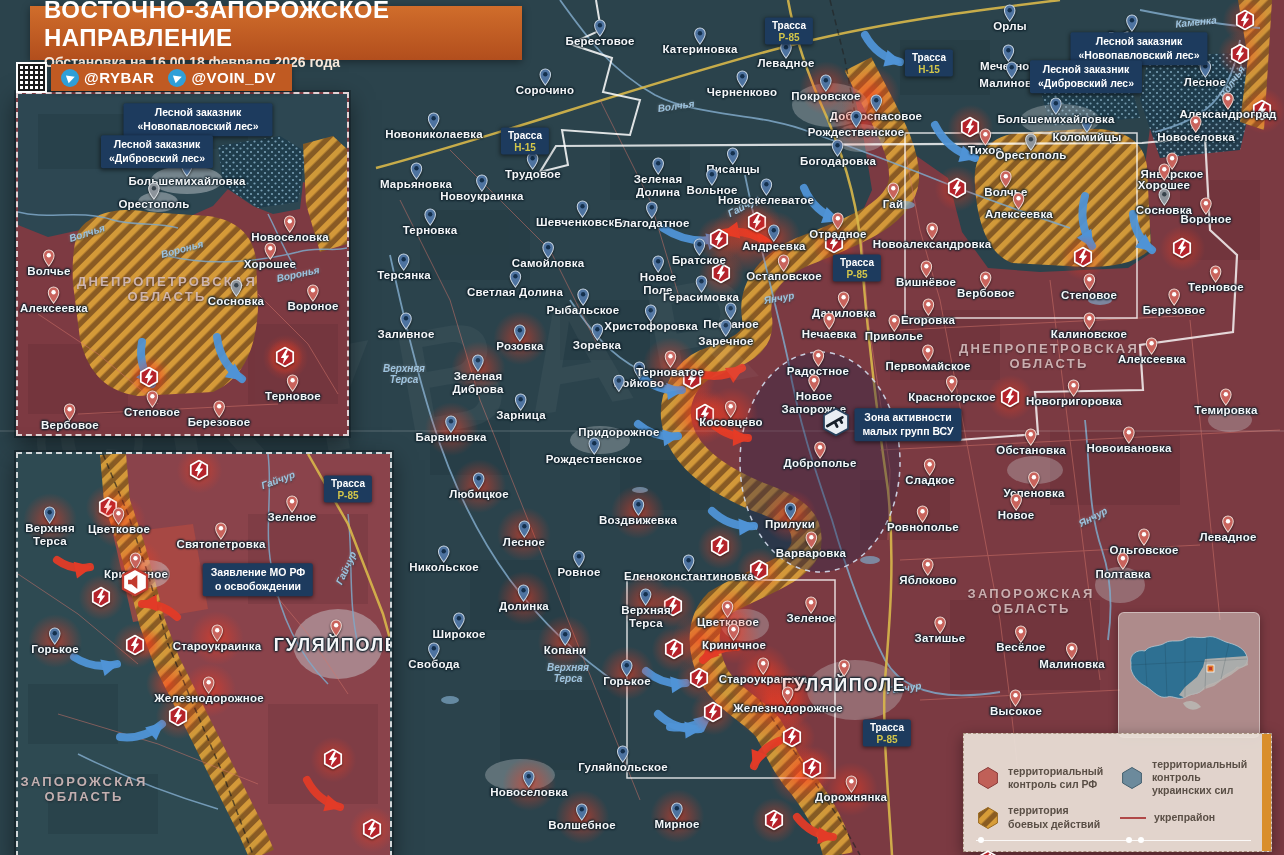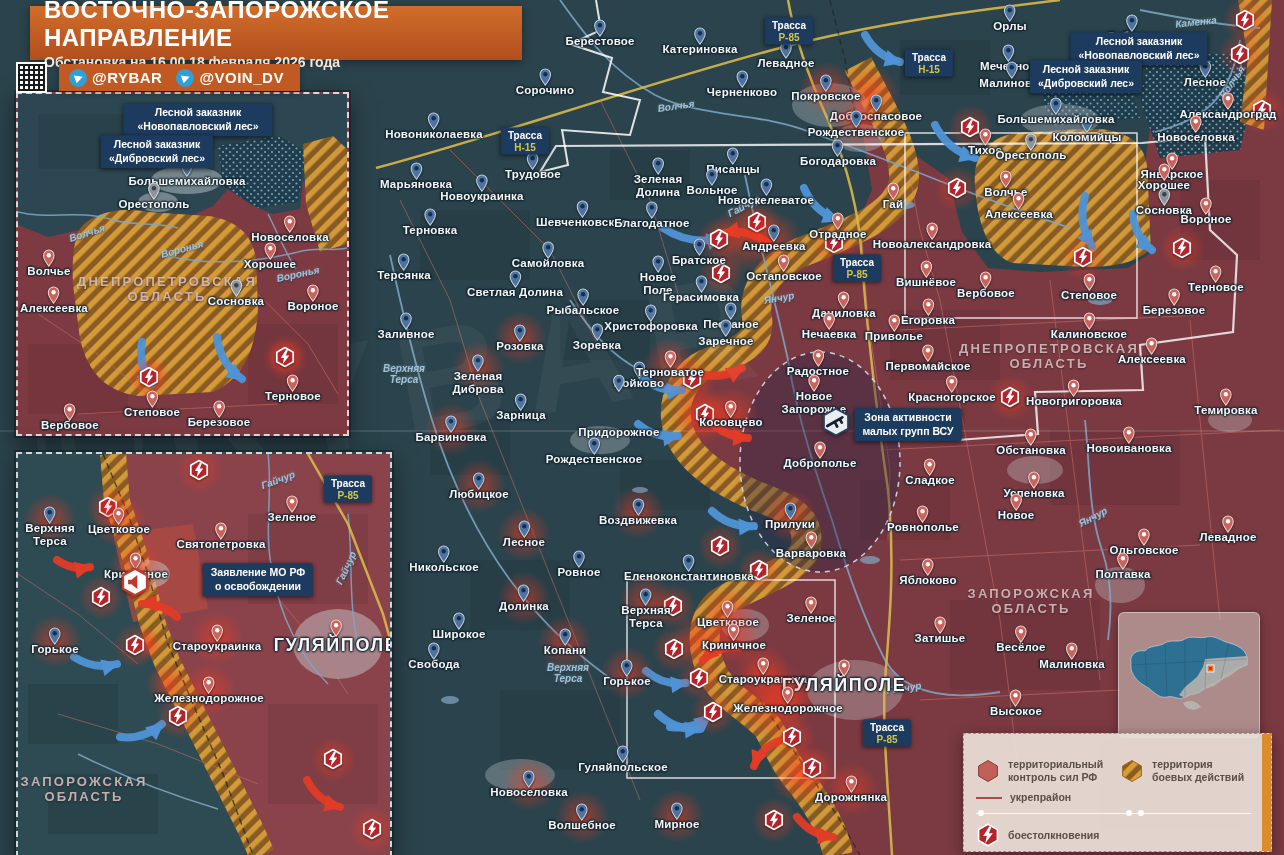--- a/index.html
+++ b/index.html
@@ -60,21 +60,21 @@
   .inset svg.bg{position:absolute;inset:0;}
   .inset-top{left:16px;top:92px;width:329px;height:340px;background:#7d3a42;}
   .inset-bottom{left:16px;top:452px;width:372px;height:401px;background:#2e4a52;}
 
   
   .titleblock{position:absolute;left:30px;top:6px;width:492px;height:54px;z-index:10;
       background:linear-gradient(180deg,#d06d2b,#b24e1d);display:flex;flex-direction:column;
       justify-content:center;padding-left:14px;box-sizing:border-box;box-shadow:0 2px 8px rgba(0,0,0,.4);}
   .titleblock .t1{font-size:24px;font-weight:bold;color:#fff;letter-spacing:.5px;}
   .titleblock .t2{font-size:14px;font-weight:bold;color:#f6e7da;margin-top:2px;}
-  .tgbar{position:absolute;left:16px;top:62px;display:flex;align-items:center;gap:12px;z-index:10;}
+  .tgbar{position:absolute;left:16px;top:62px;display:flex;align-items:center;gap:4px;z-index:10;}
   .qr{width:31px;height:31px;background:#fff;border:2px solid #fff;box-sizing:border-box;
       background-image:repeating-linear-gradient(0deg,#1a1a1a 0 2px,transparent 2px 5px),
                        repeating-linear-gradient(90deg,#1a1a1a 0 2px,#fff 2px 5px);}
   .tgstrip{height:27px;background:#c05a22;display:flex;align-items:center;padding:0 16px 0 10px;gap:14px;
       box-shadow:0 2px 6px rgba(0,0,0,.35);}
   .handle{display:flex;align-items:center;gap:5px;color:#fff;font-weight:bold;font-size:15px;letter-spacing:.5px;}
   .tgico{width:18px;height:18px;border-radius:50%;background:#2f9fd8;display:flex;align-items:center;
       justify-content:center;}
   .tgico i{display:block;width:0;height:0;border-left:8px solid #fff;border-top:4.5px solid transparent;
       border-bottom:4.5px solid transparent;margin-left:2px;transform:rotate(-20deg);}
@@ -1628,20 +1628,26 @@
   <div class="legend">
     <div class="lg-grid">
       <div class="lg-item">
         <svg viewBox="0 0 24 24">
             <polygon points="12,1.5 21.4,7 21.4,17 12,22.5 2.6,17 2.6,7" fill="#c06058" stroke="#8a3a38" stroke-width="1"></polygon>
           </svg>
         <span>территориальный контроль сил РФ</span>
       </div>
       <div class="lg-item">
         <svg viewBox="0 0 24 24">
+            <polygon points="12,1.5 21.4,7 21.4,17 12,22.5 2.6,17 2.6,7" fill="#6c8a9c" stroke="#44606f" stroke-width="1"></polygon>
+          </svg>
+        <span>территориальный контроль украинских сил</span>
+      </div>
+      <div class="lg-item">
+        <svg viewBox="0 0 24 24">
             <polygon points="12,1.5 21.4,7 21.4,17 12,22.5 2.6,17 2.6,7" fill="url(#hatch)" stroke="#9a6a20" stroke-width="1"></polygon>
           </svg>
         <span>территория боевых действий</span>
       </div>
       <div class="lg-item">
         <span class="lg-line"></span>
         <span>укрепрайон</span>
       </div>
       <div class="lg-div"></div>
       <div class="lg-item">

